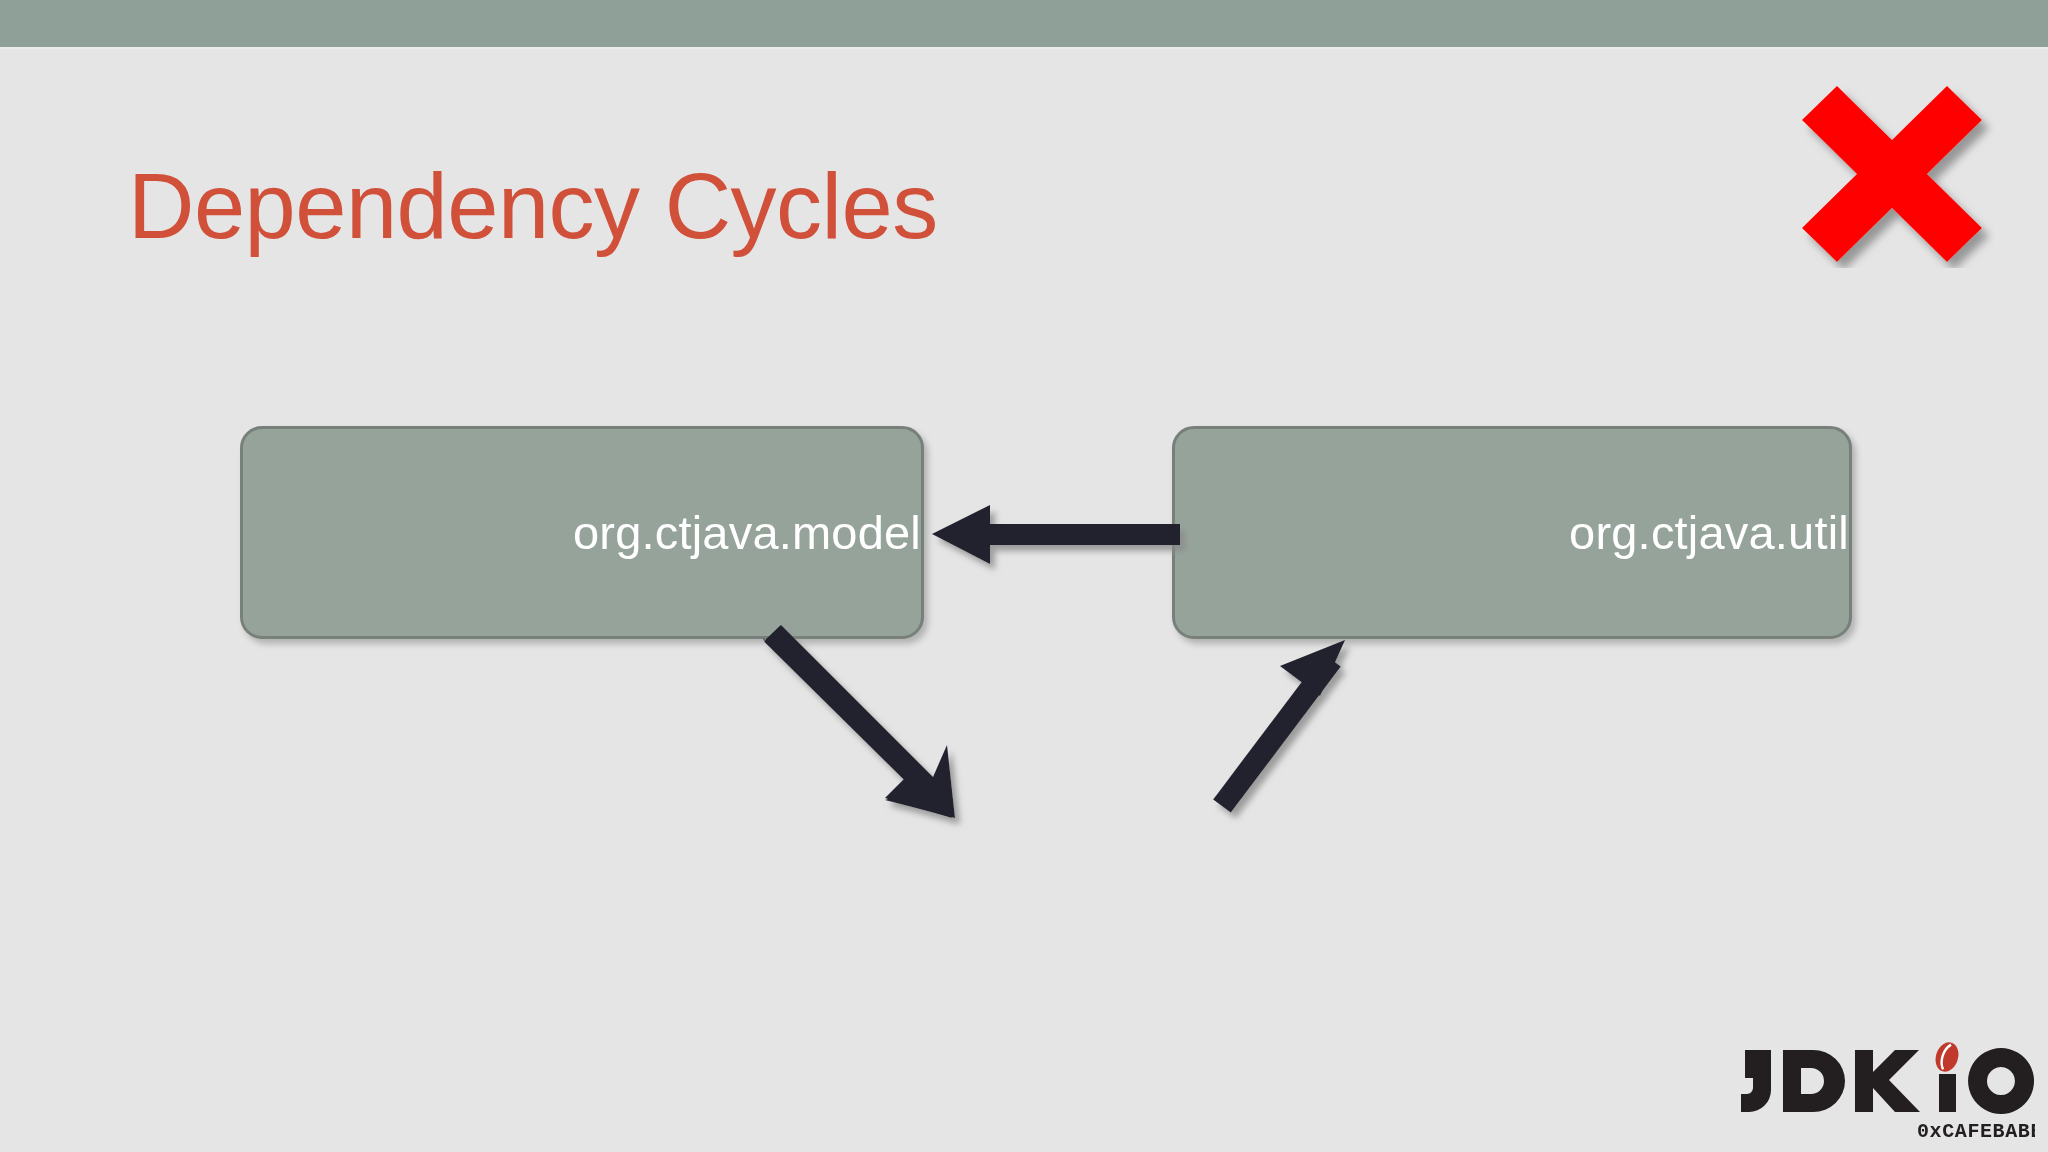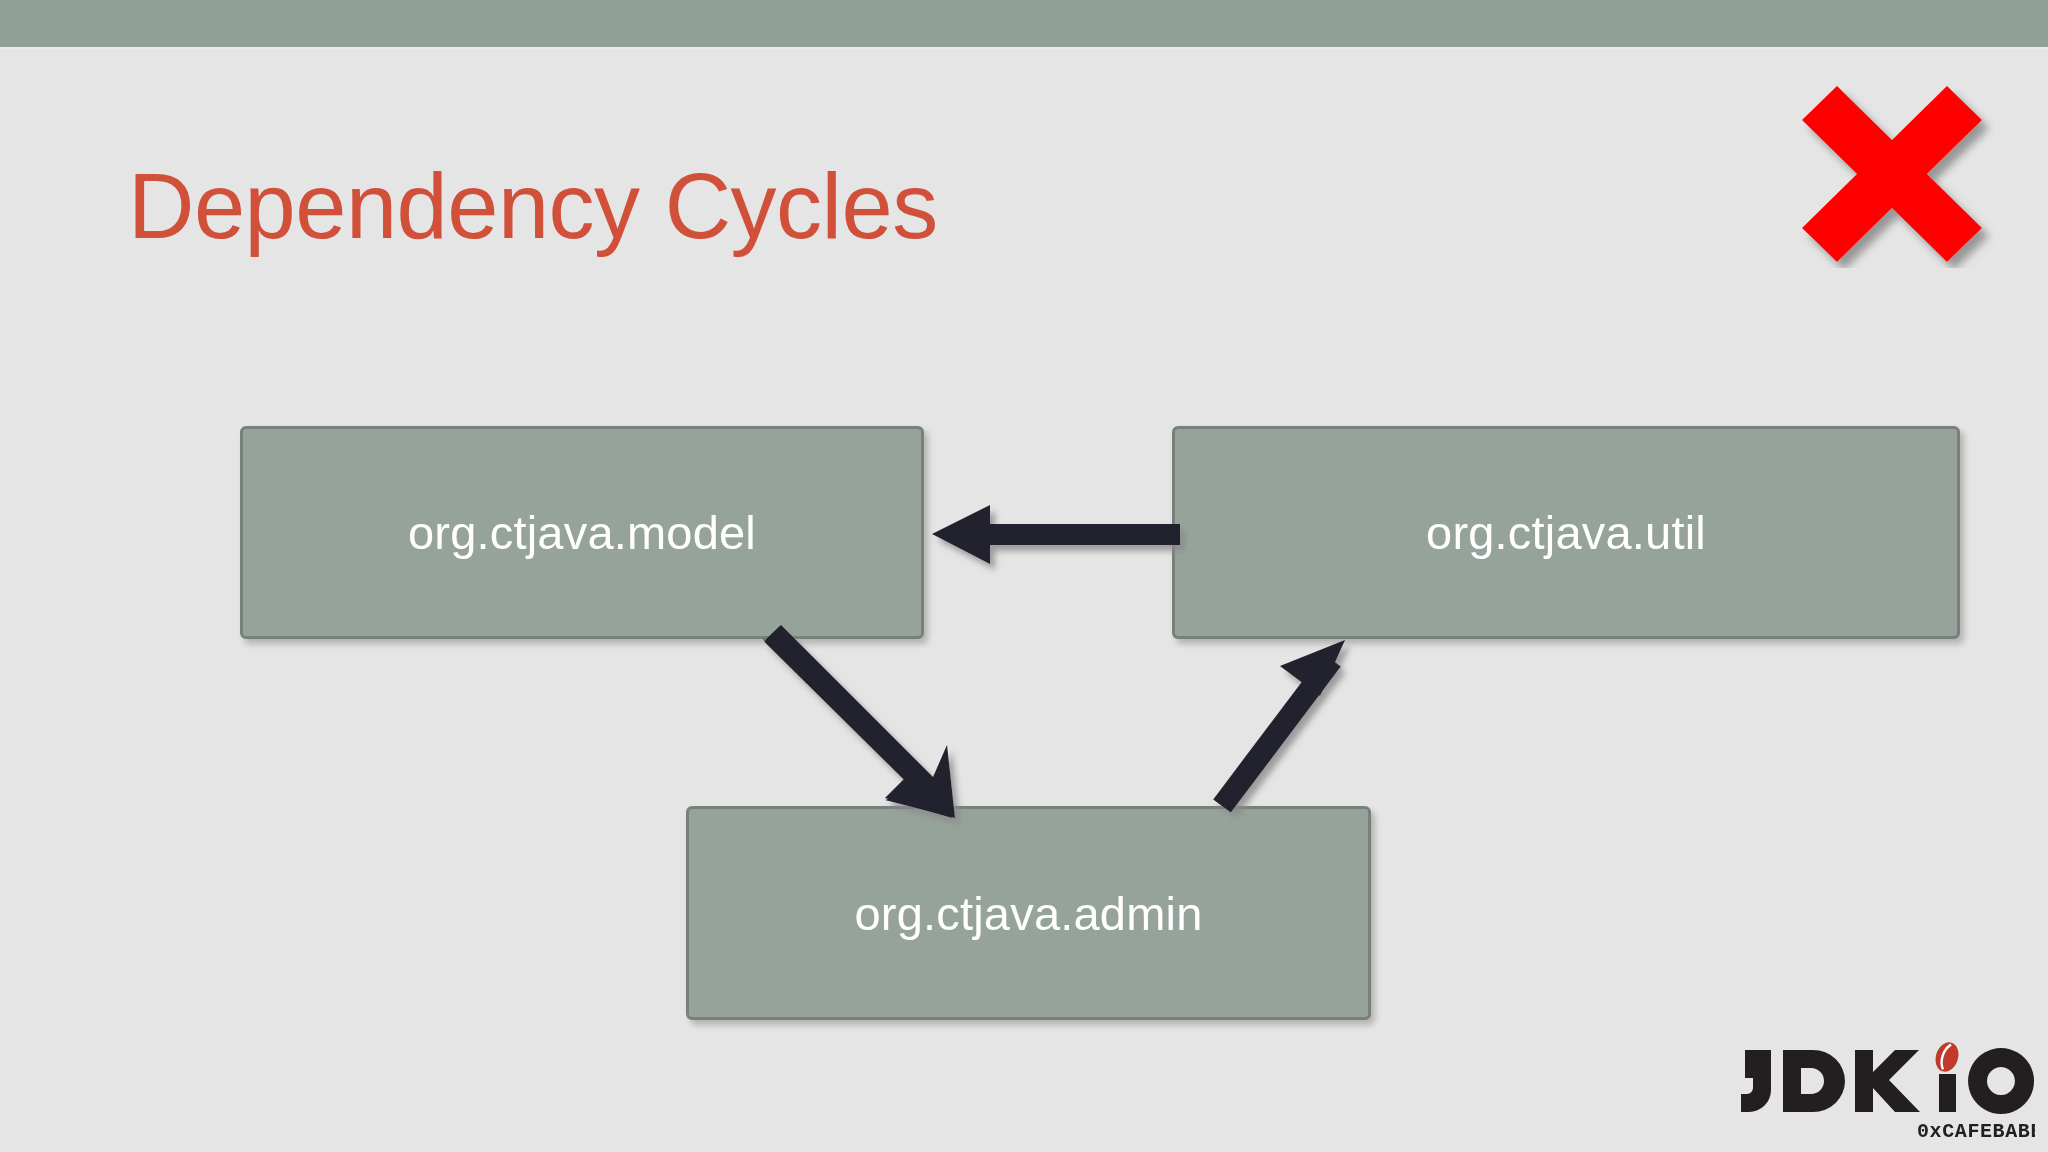--- a/index.html
+++ b/index.html
@@ -71,37 +71,37 @@
     left: 0; top: 0;
     width: 2048px;
     height: 1152px;
   }
 
   .pkg-box {
     position: absolute;
     box-sizing: border-box;
     background: #96A39B;
     border: 3px solid #77817A;
-    border-radius: 6px;
+    border-radius: 22px;
     display: flex;
     align-items: center;
-    justify-content: center;
+    justify-content: flex-end;
     box-shadow: 4px 5px 6px rgba(0,0,0,0.22);
   }
   .pkg-label {
     color: #ffffff;
     font-size: 47px;
     font-weight: normal;
     letter-spacing: 0.2px;
     white-space: nowrap;
     pointer-events: none;
   }
 
   #box-model { left: 240px; top: 426px;  width: 684px; height: 213px; }
-  #box-util  { left: 1172px; top: 426px; width: 788px; height: 213px; }
+  #box-util  { left: 1172px; top: 426px; width: 680px; height: 213px; }
   #box-admin { left: 686px; top: 806px;  width: 685px; height: 214px; }
 
   
   #arrow-layer {
     position: absolute;
     left: 0; top: 0;
     width: 2048px; height: 1152px;
     pointer-events: none;
   }
 
@@ -141,23 +141,20 @@
   <div id="diagram">
 
     <div class="pkg-box" id="box-model">
       <span class="pkg-label">org.ctjava.model</span>
     </div>
 
     <div class="pkg-box" id="box-util">
       <span class="pkg-label">org.ctjava.util</span>
     </div>
 
-    <div class="pkg-box" id="box-admin">
-      <span class="pkg-label">org.ctjava.admin</span>
-    </div>
 
     <svg id="arrow-layer" viewBox="0 0 2048 1152" xmlns="http://www.w3.org/2000/svg">
       <defs>
         <filter id="arrshadow" x="-25%" y="-25%" width="160%" height="160%">
           <feDropShadow dx="5" dy="6" stdDeviation="3" flood-color="#8a8a8a" flood-opacity="0.8"></feDropShadow>
         </filter>
       </defs>
 
       <g filter="url(#arrshadow)">
         <polygon fill="#22222E" points="932,534 990,505 990,524 1180,524 1180,545 990,545 990,564"></polygon>

